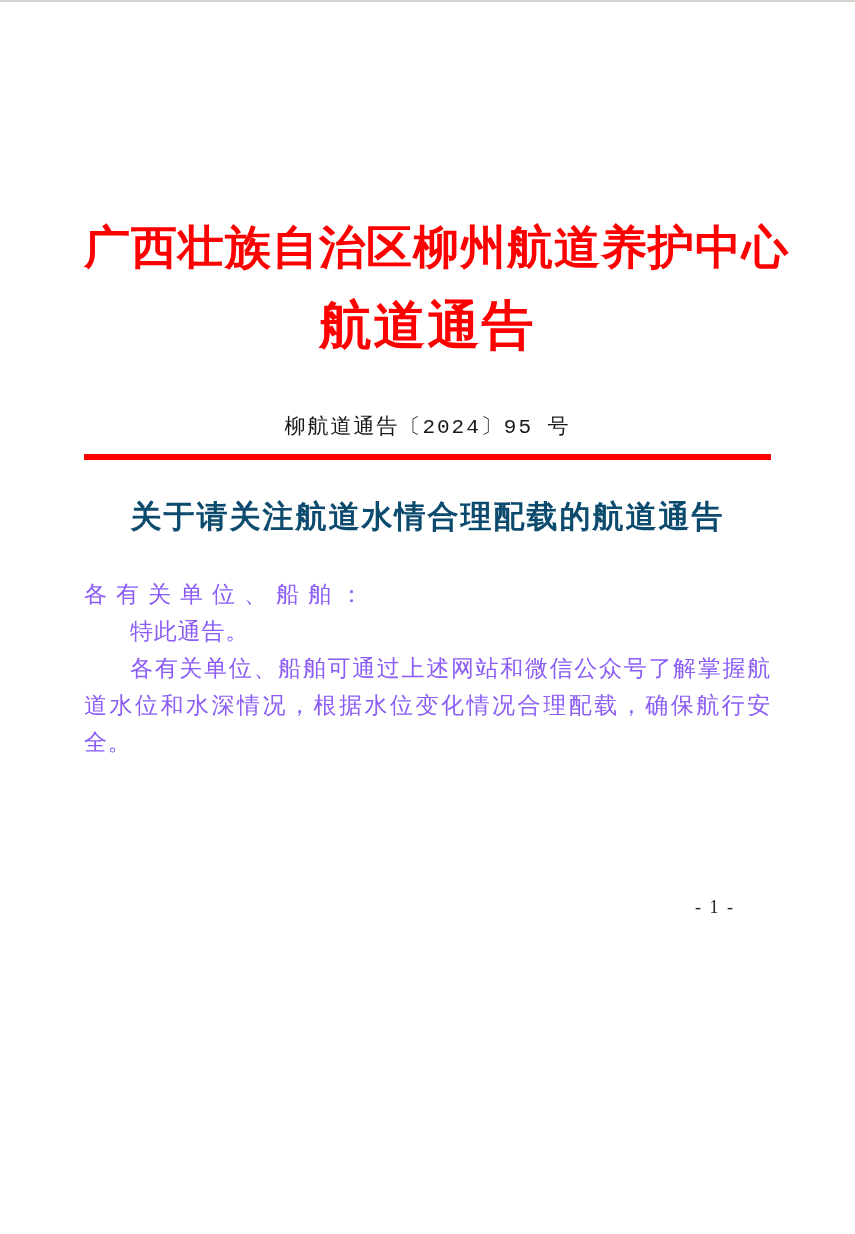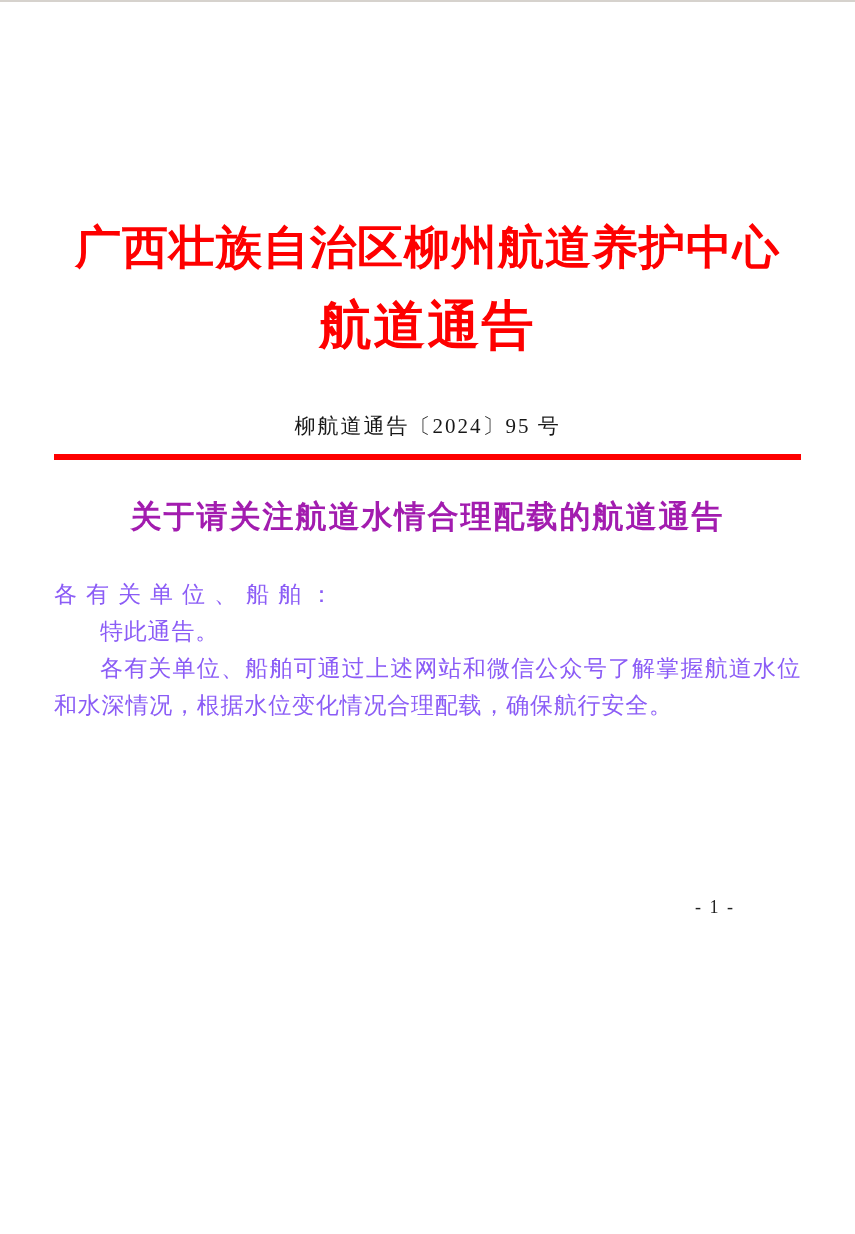--- a/index.html
+++ b/index.html
@@ -8,21 +8,21 @@
     background: #ffffff;
   }
   .page {
     position: relative;
     width: 855px;
     height: 1026px;
     margin: 0 auto;
     background: #ffffff;
     box-sizing: border-box;
     border-top: 2px solid #d6d2cd;
-    padding: 0 54px;
+    padding: 0 84px;
     overflow: hidden;
     font-family: "Liberation Serif", "DejaVu Serif", serif;
     color: #111111;
   }
   .org-title {
     margin-top: 208px;
     text-align: center;
     color: #fe0000;
     font-weight: bold;
   }
@@ -37,33 +37,34 @@
     line-height: 72px;
     margin-top: 4px;
     letter-spacing: 2px;
   }
   .doc-number {
     margin-top: 50px;
     text-align: center;
     font-size: 21px;
     letter-spacing: 2px;
     color: #181818;
+    font-family: Liberation Mono, monospace;
   }
   .red-divider {
     height: 6px;
     background: #fe0000;
     margin-top: 14px;
   }
   .notice-title {
     margin: 36px 0 0 0;
     text-align: center;
     font-size: 31px;
     font-weight: bold;
     letter-spacing: 2px;
-    color: #a21caf;
+    color: #0c4a6e;
     white-space: nowrap;
   }
   .body {
     margin-top: 38px;
     font-size: 23px;
     line-height: 37px;
     text-align: justify;
     color: #8b5cf6;
   }
   .salutation {

